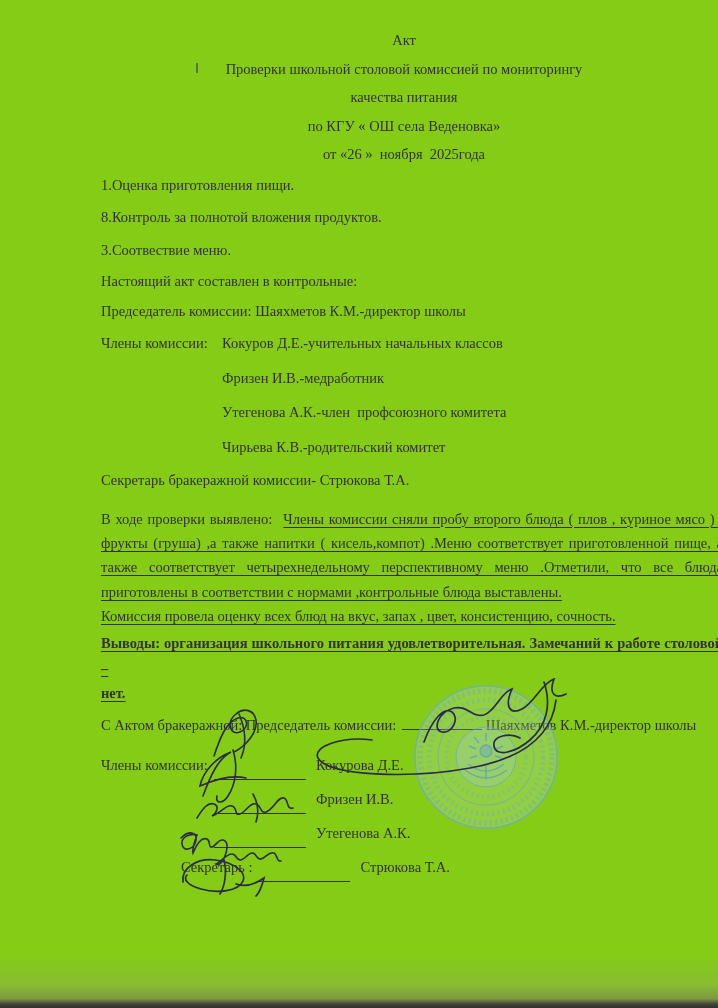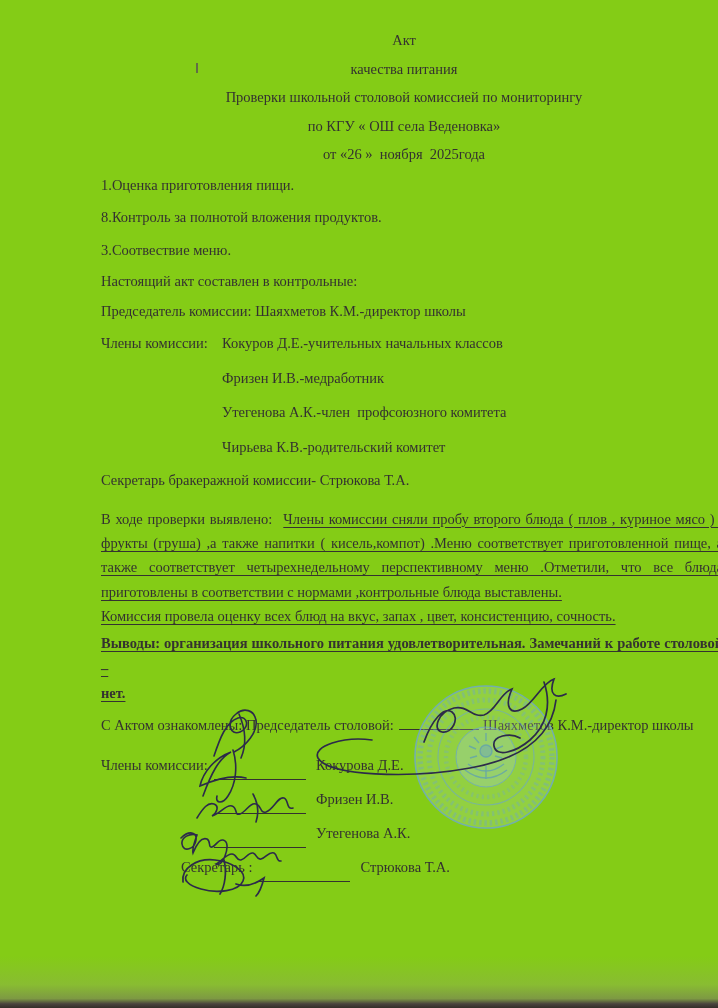--- a/index.html
+++ b/index.html
@@ -70,22 +70,22 @@
 </style>
 </head>
 <body>
 
 <div class="page">
 
   <div class="doc">
 
     <div class="title-block">
       <div class="t">Акт</div>
+      <div class="t">Проверки школьной столовой комиссией по мониторингу</div>
       <div class="t">качества питания</div>
-      <div class="t">Проверки школьной столовой комиссией по мониторингу</div>
       <div class="t">по КГУ « ОШ села Веденовка»</div>
       <div class="t">от «26 »  ноября  2025года</div>
     </div>
 
 
     <div class="tasks">
       <p class="t">1.Оценка приготовления пищи.</p>
       <p class="t">8.Контроль за полнотой вложения продуктов.</p>
       <p class="t">3.Соотвествие меню.</p>
     </div>
@@ -110,21 +110,21 @@
     <p class="para eval">
       <span class="u t">Комиссия провела оценку всех блюд на вкус, запах , цвет, консистенцию, сочность.</span>
     </p>
 
     <p class="para concl">
       <span class="u t">Выводы: организация школьного питания удовлетворительная. Замечаний к работе столовой –</span><br>
       <span class="u t">нет.</span>
     </p>
 
     <p class="ack">
-      <span class="t">С Актом ознакомлены: Председатель столовой:</span>
+      <span class="t">С Актом бракеражной: Председатель комиссии:</span>
       <span class="sigline short"></span>
       <span class="t">Шаяхметов К.М.-директор школы</span>
     </p>
 
     <div class="sigrows">
       <div class="sigrow">
         <span class="slabel t">Члены комиссии:</span>
         <span class="sigline"></span>
         <span class="signame t">Кокурова Д.Е.</span>
       </div>

